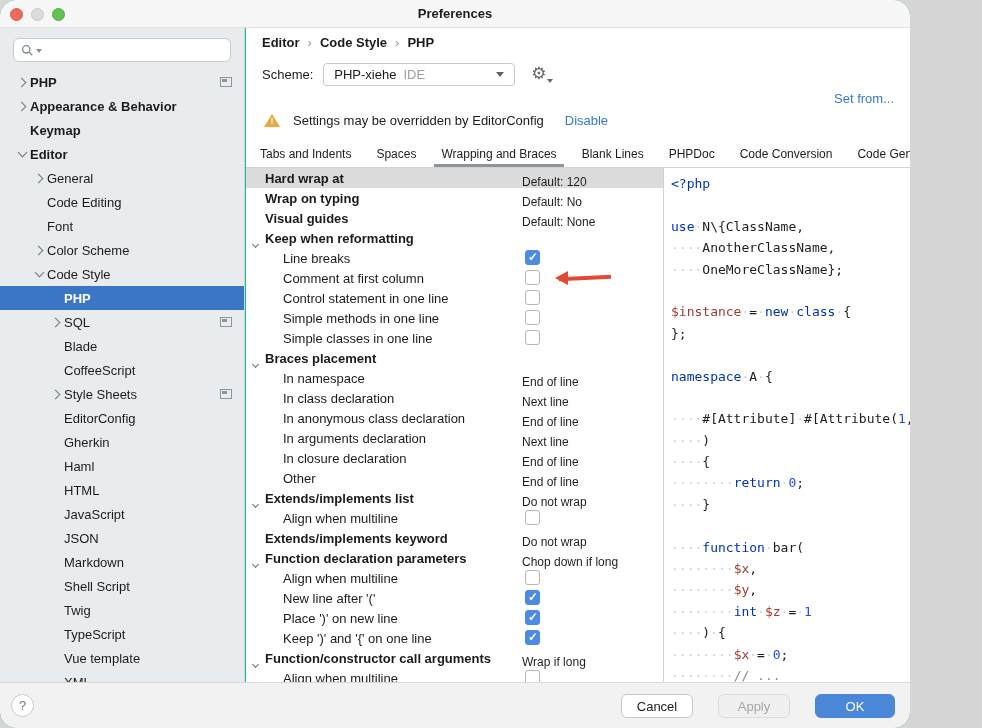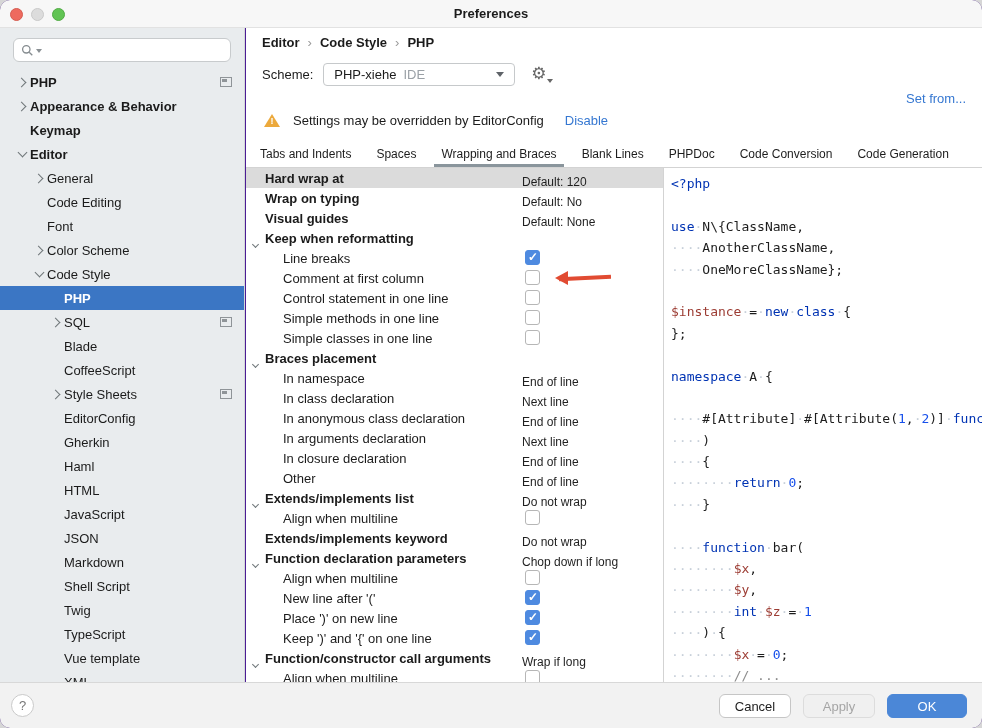--- a/index.html
+++ b/index.html
@@ -1,18 +1,18 @@
 <!DOCTYPE html>
 <html><head>
 <meta charset="utf-8">
 <style>
   *{margin:0;padding:0;box-sizing:border-box;}
   html,body{width:982px;height:728px;}
   body{font-family:"Liberation Sans",sans-serif;background:#d6d6d6;}
-  .window{position:relative;width:982px;height:728px;background:#4c1d95;border-radius:10px;overflow:hidden;
+  .window{position:relative;width:910px;height:728px;background:#14b8a6;border-radius:16px;overflow:hidden;
           box-shadow:inset 0 0 0 1px rgba(0,0,0,.22);}
   
   .titlebar{position:absolute;top:0;left:0;right:0;height:28px;background:#f7f7f7;border-bottom:1px solid #e2e2e2;}
   .lights{position:absolute;left:10px;top:8px;display:flex;gap:8px;}
   .light{width:13px;height:13px;border-radius:50%;display:inline-block;}
   .light.red{background:#ee6a5f;border:.5px solid #d55c50;}
   .light.gray{background:#dcdcdc;border:.5px solid #c9c9c9;}
   .light.green{background:#61c454;border:.5px solid #51ab44;}
   .title{position:absolute;left:0;right:0;top:6px;text-align:center;font-size:13px;font-weight:700;color:#1c1c1c;}
   
@@ -69,21 +69,21 @@
   .arrow .shaft{position:absolute;left:11px;top:5px;width:52px;height:4px;background:#e14b32;transform:rotate(-3deg);}
   
   .preview{position:absolute;left:417px;right:0;top:0;bottom:0;border-left:1px solid #d3d3d3;background:#fff;overflow:hidden;
            padding:5px 0 0 7px;font-family:"DejaVu Sans Mono",monospace;font-size:13px;line-height:21.4px;white-space:pre;}
   .cl{height:21.4px;}
   .tk-k{color:#0033b3;} .tk-v{color:#9c3c33;} .tk-n{color:#1750eb;}
   .tk-t{color:#1d1d1d;margin-top:27px;} .tk-w{color:#c8d0da;} .tk-c{color:#8c8c8c;}
   
   .footer{position:absolute;left:0;right:0;bottom:0;height:46px;background:#f2f2f2;border-top:1px solid #d8d8d8;}
   .help{position:absolute;left:11px;top:11px;width:23px;height:23px;border-radius:50%;background:#fff;border:1px solid #c9c9c9;color:#777;font-size:13px;text-align:center;line-height:21px;}
-  .btns{position:absolute;right:15px;top:11px;display:flex;gap:12px;align-items:flex-end;}
+  .btns{position:absolute;right:15px;top:11px;display:flex;gap:25px;align-items:flex-end;}
   .btn{height:24px;border-radius:6px;font-size:13px;display:flex;align-items:center;justify-content:center;cursor:default;}
   .btn.cancel{width:72px;background:#fff;border:1px solid #c6c6c6;color:#1d1d1d;}
   .btn.apply{width:72px;background:#f0f0f0;border:1px solid #dcdcdc;color:#a5a5a5;}
   .btn.ok{width:80px;background:#4b87d7;border:1px solid #4b87d7;color:#fff;}
 </style>
 </head>
 <body>
 
 <div class="window">
 

